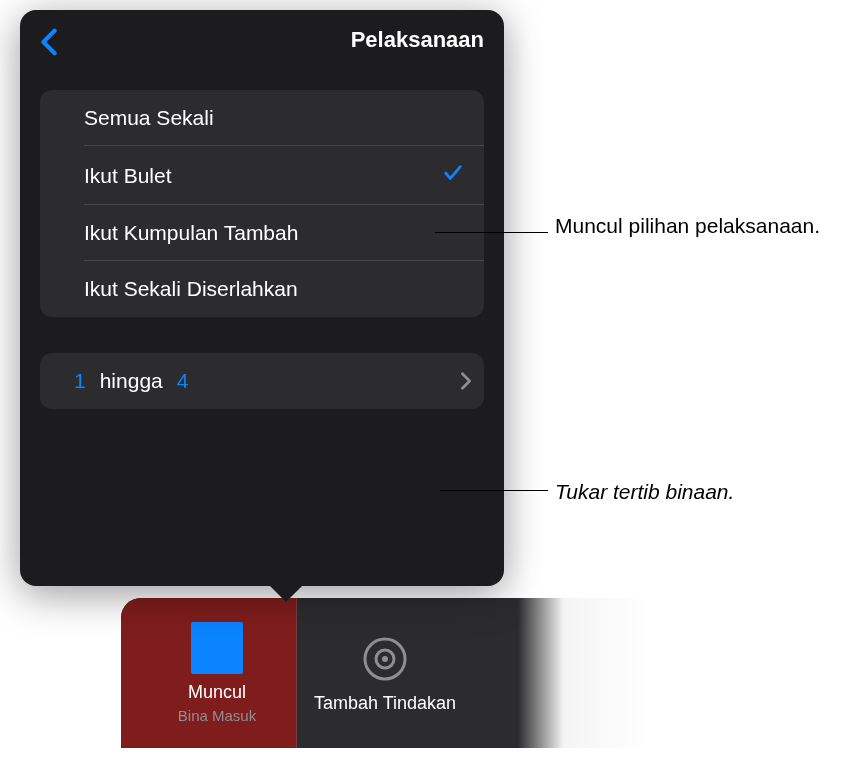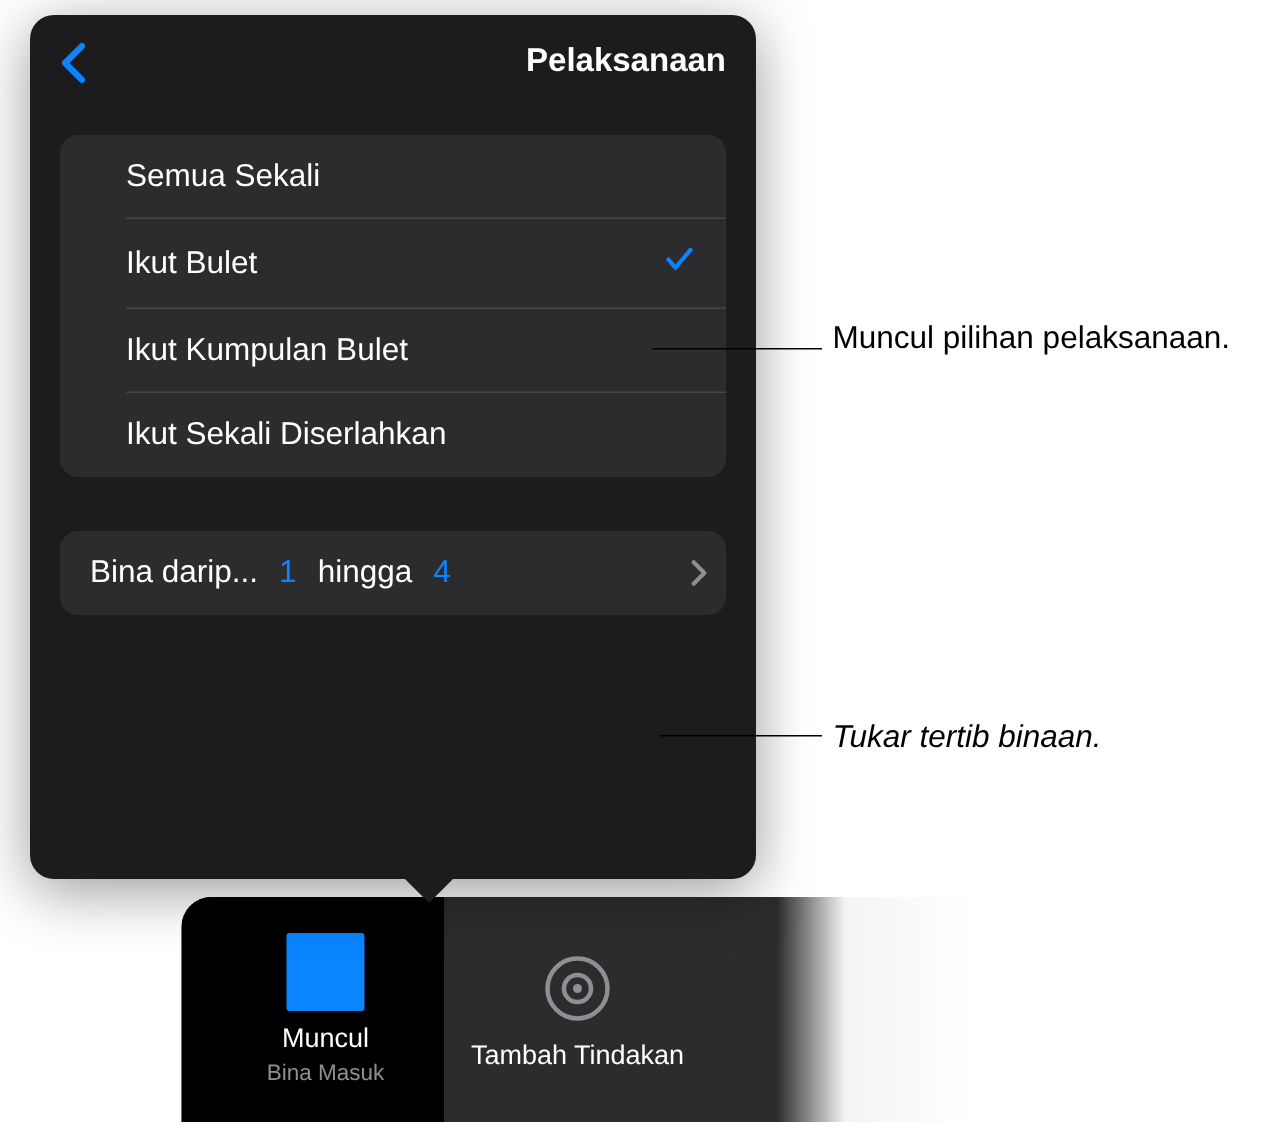--- a/index.html
+++ b/index.html
@@ -155,21 +155,21 @@
       display: flex;
       flex-direction: column;
       align-items: center;
       justify-content: center;
       padding: 14px 8px;
       gap: 8px;
       cursor: pointer;
       position: relative;
     }
     .effect-item.selected {
-      background: #000000;
+      background: #7f1d1d;
       padding-left: 24px;
     }
     .effect-item:not(:last-child)::after {
       content: "";
       position: absolute;
       right: 0;
       top: 0;
       bottom: 0;
       width: 1px;
       background: rgba(120,120,128,0.36);
@@ -286,29 +286,28 @@
         </div>
         <div class="list-item">
           <span>Ikut Bulet</span>
           <span class="checkmark">
             <svg viewBox="0 0 24 24" fill="none">
               <path d="M4 12 L9 18 L20 5" stroke="#0a84ff" stroke-width="3" stroke-linecap="round" stroke-linejoin="round"></path>
             </svg>
           </span>
         </div>
         <div class="list-item">
-          <span>Ikut Kumpulan Bulet</span>
+          <span>Ikut Kumpulan Tambah</span>
         </div>
         <div class="list-item">
           <span>Ikut Sekali Diserlahkan</span>
         </div>
       </div>
 
       <div class="build-row">
-        <span class="build-label">Bina darip...</span>
         <span class="build-num">1</span>
         <span class="build-to">hingga</span>
         <span class="build-num">4</span>
         <span class="chevron-right">
           <svg viewBox="0 0 12 20" fill="none">
             <path d="M2 2 L10 10 L2 18" stroke="#8e8e93" stroke-width="3" stroke-linecap="round" stroke-linejoin="round"></path>
           </svg>
         </span>
       </div>
     </div>

